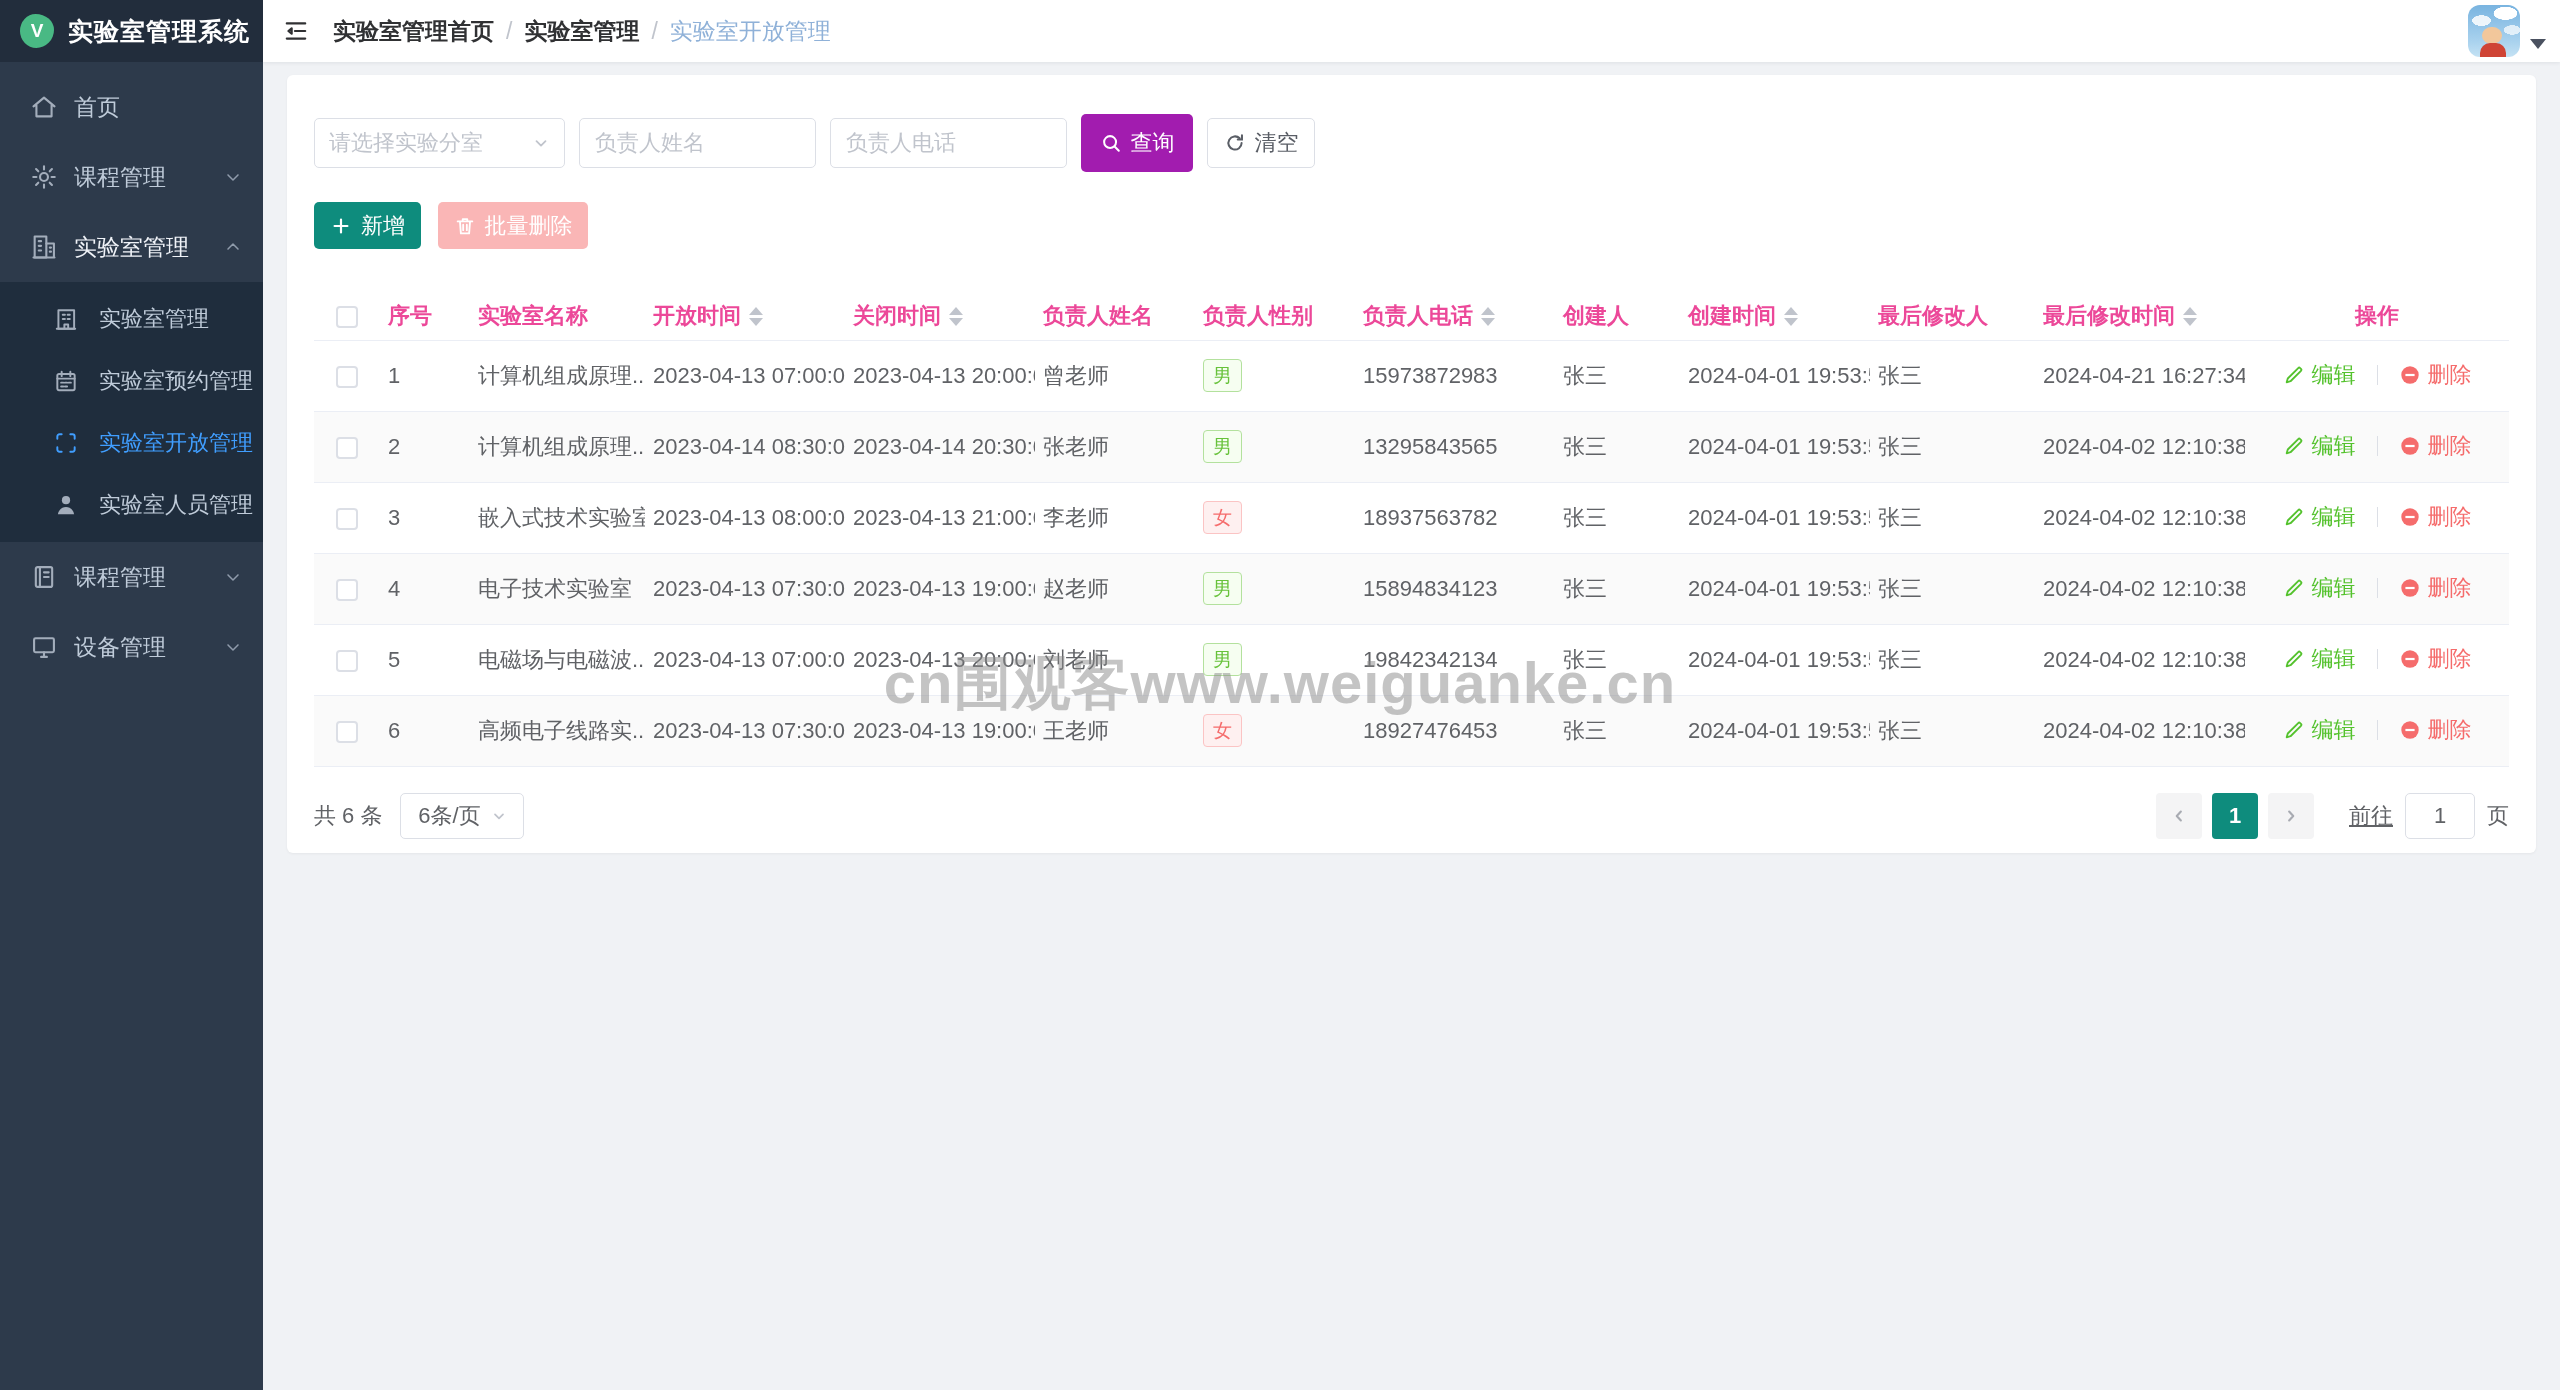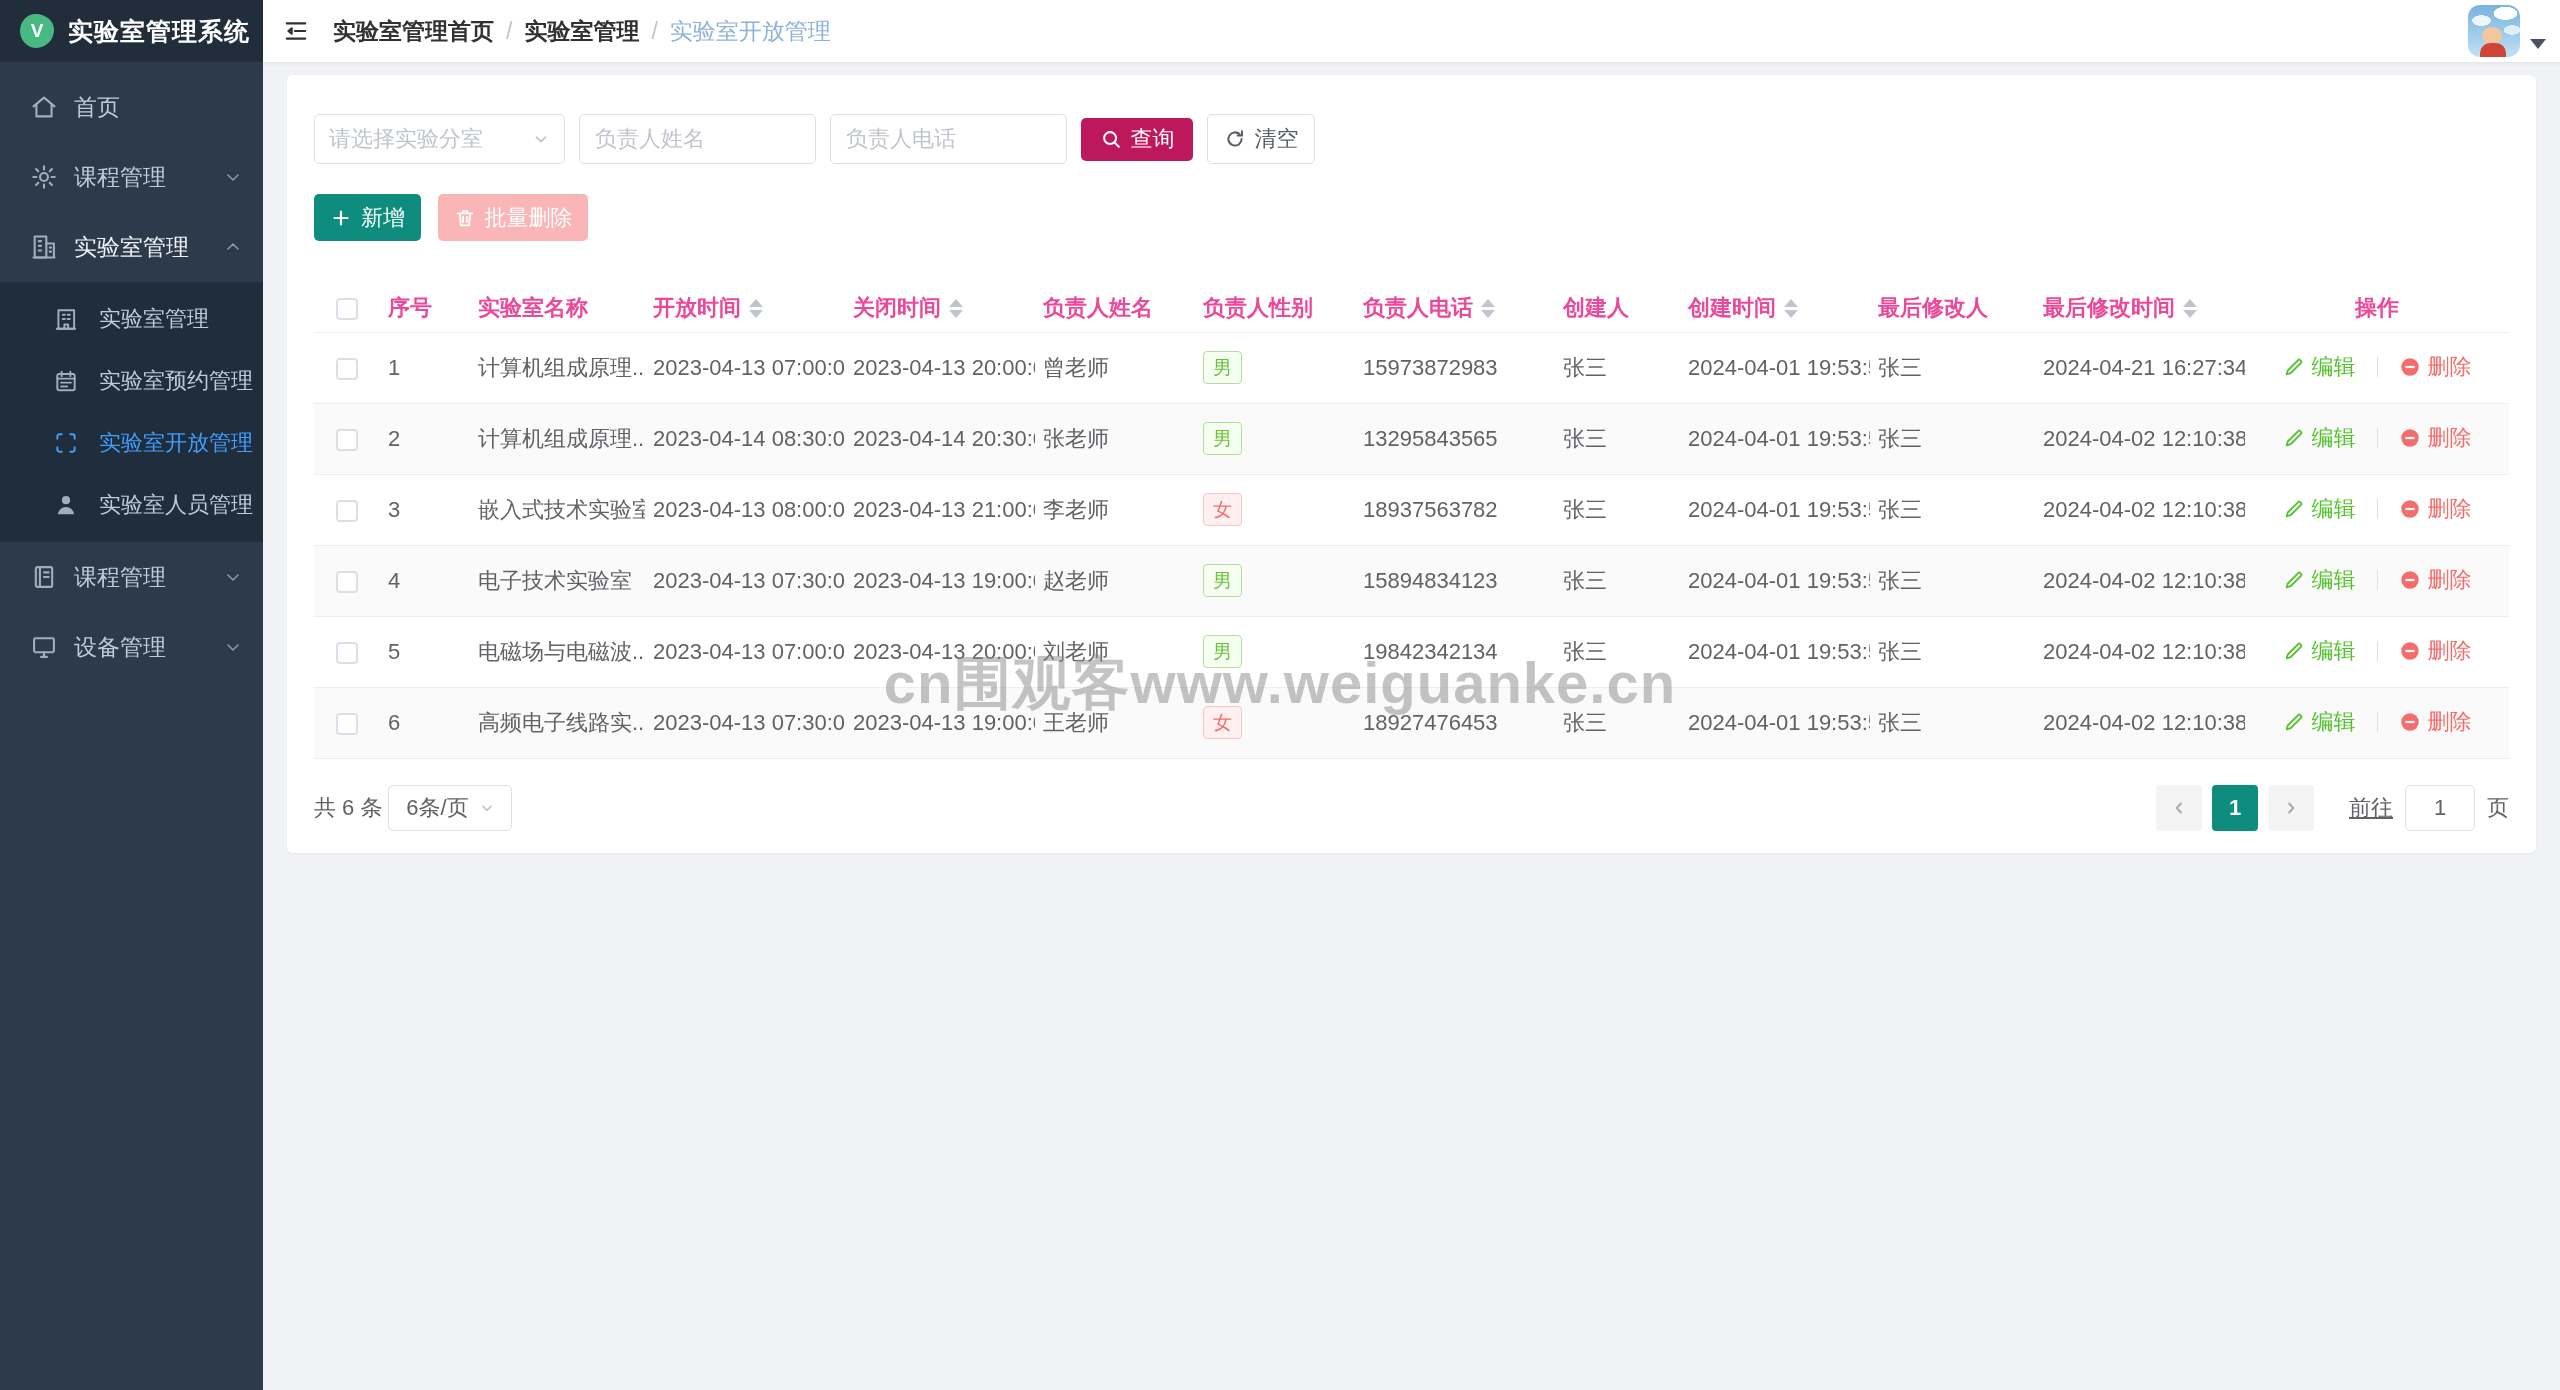--- a/index.html
+++ b/index.html
@@ -56,21 +56,21 @@
   .select-box { width:251px; height:50px; border:1px solid #dcdfe6; border-radius:5px; background:#fff;
     display:flex; align-items:center; padding:0 14px; color:#c0c4cc; font-size:22px; cursor:pointer; }
   .select-box .sel-chevron { margin-left:auto; width:18px; height:18px; color:#c0c4cc; }
   .select-box .sel-chevron svg { width:18px; height:18px; display:block; }
   .f-input { width:237px; height:50px; border:1px solid #dcdfe6; border-radius:5px; padding:0 15px;
     font-size:22px; color:#606266; outline:none; font-family:inherit; }
   .f-input::placeholder { color:#c0c4cc; }
   .btn { display:inline-flex; align-items:center; justify-content:center; gap:9px; border:none; border-radius:5px;
     font-size:22px; cursor:pointer; font-family:inherit; }
   .btn svg { width:22px; height:22px; display:block; }
-  .btn-search { width:112px; height:43px; background:#be185d; color:#fff; }
+  .btn-search { width:112px; height:58px; background:#a21caf; color:#fff; }
   .btn-clear { width:108px; height:50px; background:#fff; color:#5a5e66; border:1px solid #dcdfe6; }
 
   .toolbar { display:flex; align-items:center; gap:17px; margin:30px 0 0 27px; }
   .btn-add { width:107px; height:47px; background:#0e8c7d; color:#fff; }
   .btn-batch-del { width:150px; height:47px; background:#fab6b6; color:#fff; cursor:not-allowed; }
 
   
   table.grid { margin:43px 27px 0; width:2195px; border-collapse:collapse; table-layout:fixed; }
   .grid th { height:48px; font-size:22px; font-weight:bold; color:#ec4899; text-align:left;
     border-bottom:1px solid #ebeef5; padding:0 8px; white-space:nowrap; }
@@ -91,21 +91,21 @@
   .col-op { text-align:center !important; }
   .op-wrap { display:inline-flex; align-items:center;gap:7px; }
   .op-link { display:inline-flex; align-items:center; gap:7px; font-size:22px; cursor:pointer; }
   .op-link svg { width:22px; height:22px; display:block; }
   .op-edit { color:#54c22d; }
   .op-del { color:#f56c6c; }
   .op-sep { width:1px; height:20px; background:#dcdfe6; margin:0 14px; }
 
   
   .pagination { display:flex; align-items:center; margin:26px 27px 0; font-size:22px; color:#606266; }
-  .page-size-box { width:124px; height:46px; border:1px solid #dcdfe6; border-radius:5px; margin-left:6px;
+  .page-size-box { width:124px; height:46px; border:1px solid #dcdfe6; border-radius:5px; margin-left:18px;
     display:flex; align-items:center; justify-content:center; gap:10px; color:#606266; cursor:pointer; }
   .page-size-box svg { width:16px; height:16px; color:#c0c4cc; display:block; }
   .pg-right { margin-left:auto; display:flex; align-items:center; }
   .pg-btn { width:46px; height:46px; border-radius:4px; background:#f4f4f5; display:flex; align-items:center;
     justify-content:center; cursor:pointer; margin:0 5px; }
   .pg-btn svg { width:18px; height:18px; color:#a8abb2; display:block; }
   .pg-num { width:46px; height:46px; border-radius:4px; background:#0e8c7d; color:#fff; font-weight:bold;
     display:flex; align-items:center; justify-content:center; margin:0 5px; cursor:pointer; }
   .goto-label { margin-left:30px;text-decoration:underline; }
   .goto-input { width:70px; height:46px; border:1px solid #dcdfe6; border-radius:5px; text-align:center;

